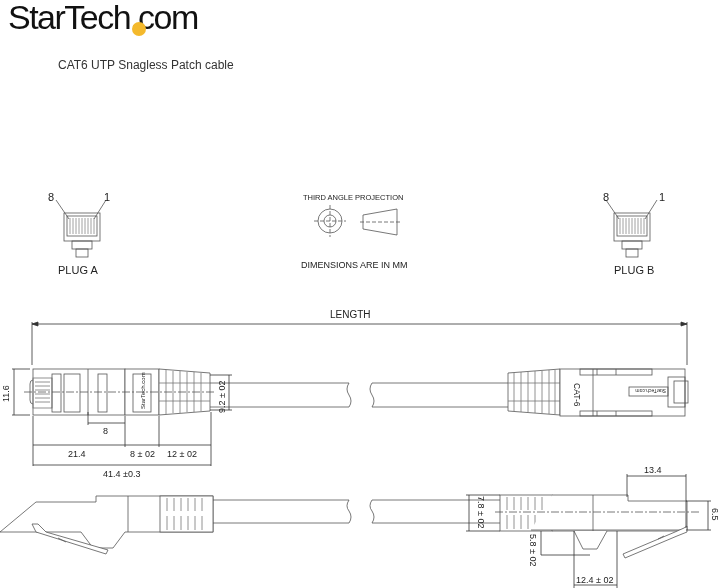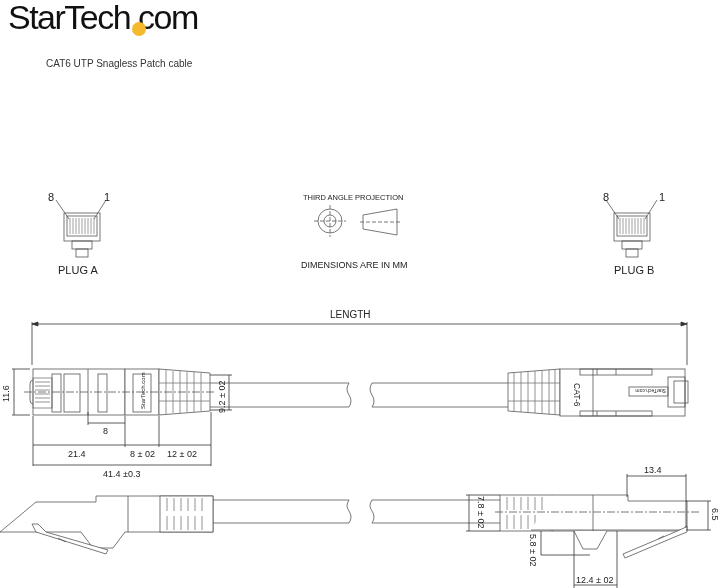--- a/index.html
+++ b/index.html
@@ -1,19 +1,19 @@
 <!DOCTYPE html>
 <html><head>
 <meta charset="utf-8">
 <style>
   html, body { margin:0; padding:0; background:#ffffff; }
   body { width:720px; height:588px; position:relative; overflow:hidden; font-family:"Liberation Sans", sans-serif; color:#222; }
   .logo { position:absolute; left:8px; top:-2px; font-family:"Liberation Sans", sans-serif; font-size:34px; letter-spacing:-1.5px; color:#111; }
   .logo-dot { position:absolute; left:132px; top:22px; width:14px; height:14px; border-radius:50%; background:#f4b92c; }
-  .subtitle { position:absolute; left:46px; top:58px; font-size:10px; color:#333; }
+  .subtitle { position:absolute; left:58px; top:58px; font-size:12px; color:#333; }
   svg { position:absolute; left:0; top:0; }
   .t { font-family:"Liberation Sans", sans-serif; fill:#222; }
 </style>
 </head>
 <body>
 
 <div class="logo">StarTech.com</div>
 <div class="logo-dot"></div>
 <div class="subtitle">CAT6 UTP Snagless Patch cable</div>
 

